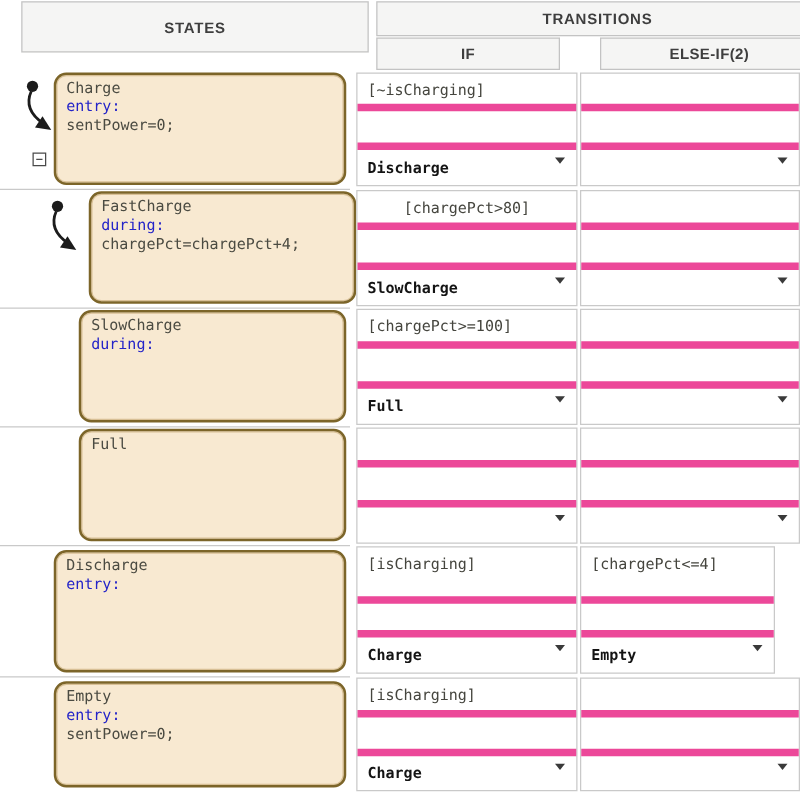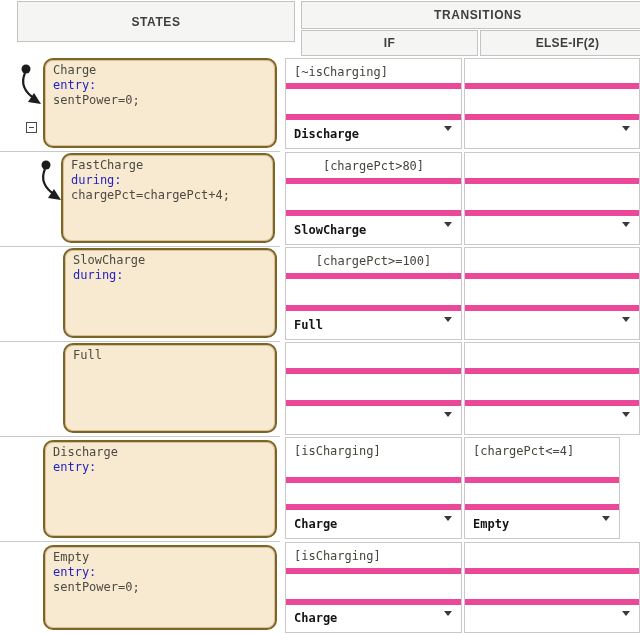--- a/index.html
+++ b/index.html
@@ -46,21 +46,21 @@
     box-sizing:border-box;border:1px solid #4a4a4a;background:#fff;
     display:flex;align-items:center;justify-content:center;cursor:pointer;
   }
   .collapse-btn .minus{width:5px;height:1px;background:#4a4a4a;}
 </style>
 </head>
 <body>
 
 <div class="hdr" style="left:1px;top:1px;width:278px;height:41px;">STATES</div>
 <div class="hdr" style="left:285px;top:1px;width:354px;height:28px;">TRANSITIONS</div>
-<div class="hdr" style="left:285px;top:30px;width:177px;height:26px;letter-spacing:.3px;">IF</div>
+<div class="hdr" style="left:285px;top:30px;width:147px;height:26px;letter-spacing:.3px;">IF</div>
 <div class="hdr" style="left:464px;top:30px;width:175px;height:26px;letter-spacing:.3px;">ELSE-IF(2)</div>
 
 <div class="row-sep" style="top:151px;"></div>
 <div class="row-sep" style="top:246px;"></div>
 <div class="row-sep" style="top:341px;"></div>
 <div class="row-sep" style="top:436px;"></div>
 <div class="row-sep" style="top:541px;"></div>
 
 <svg class="default-arrow" style="left:14px;top:60px;" viewBox="0 0 30 46">
   <circle cx="12" cy="9" r="4.5" fill="#1c1c1c"></circle>
@@ -75,21 +75,21 @@
 
 <div class="collapse-btn">
   <span class="minus"></span>
 </div>
 
 <div class="state-box" style="left:43px;top:58px;width:234px;height:90px;">
   <div>Charge</div>
   <div class="kw">entry:</div>
   <div>sentPower=0;</div>
 </div>
-<div class="state-box" style="left:61px;top:153px;width:214px;height:90px;">
+<div class="state-box" style="left:71px;top:153px;width:214px;height:90px;">
   <div>FastCharge</div>
   <div class="kw">during:</div>
   <div>chargePct=chargePct+4;</div>
 </div>
 <div class="state-box" style="left:63px;top:248px;width:214px;height:90px;">
   <div>SlowCharge</div>
   <div class="kw">during:</div>
 </div>
 <div class="state-box" style="left:63px;top:343px;width:214px;height:90px;">
   <div>Full</div>
@@ -116,21 +116,21 @@
 </div>
 <div class="tgroup" style="left:285px;top:152px;width:177px;height:93px;">
   <div class="tcell divider" style="height:31px;text-align:center;">[chargePct&gt;80]</div>
   <div class="tcell divider" style="height:32px;"></div>
   <div class="tcell dest">
     <span>SlowCharge</span>
     <span class="dd-arrow"></span>
   </div>
 </div>
 <div class="tgroup" style="left:285px;top:247px;width:177px;height:93px;">
-  <div class="tcell divider" style="height:31px;text-align:center;">[chargePct&gt;=100]</div>
+  <div class="tcell divider" style="height:31px;">[chargePct&gt;=100]</div>
   <div class="tcell divider" style="height:32px;"></div>
   <div class="tcell dest">
     <span>Full</span>
     <span class="dd-arrow"></span>
   </div>
 </div>
 <div class="tgroup" style="left:285px;top:342px;width:177px;height:93px;">
   <div class="tcell divider" style="height:31px;"></div>
   <div class="tcell divider" style="height:32px;"></div>
   <div class="tcell dest">

